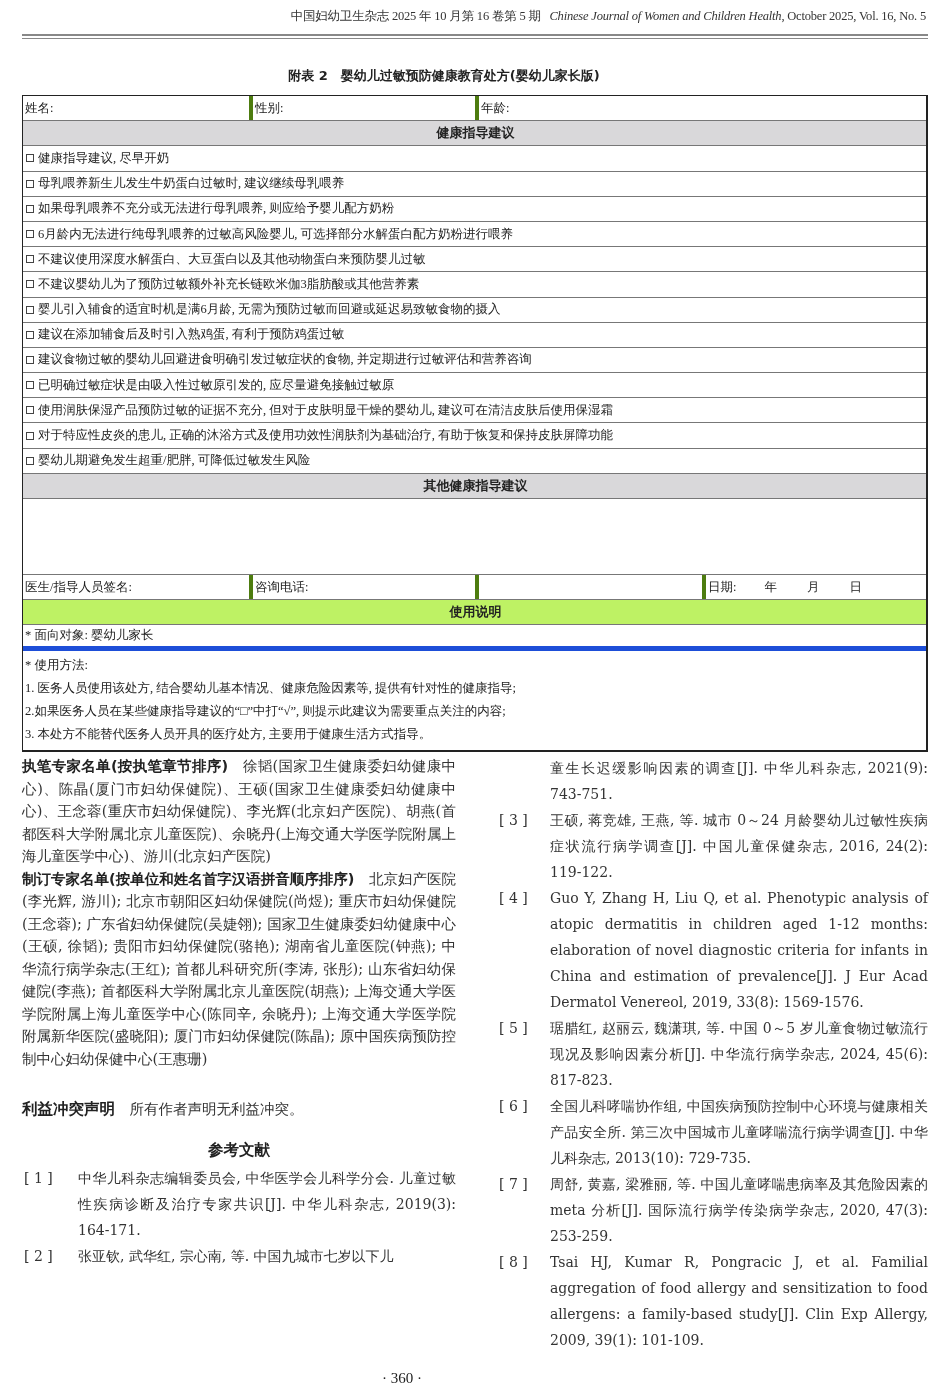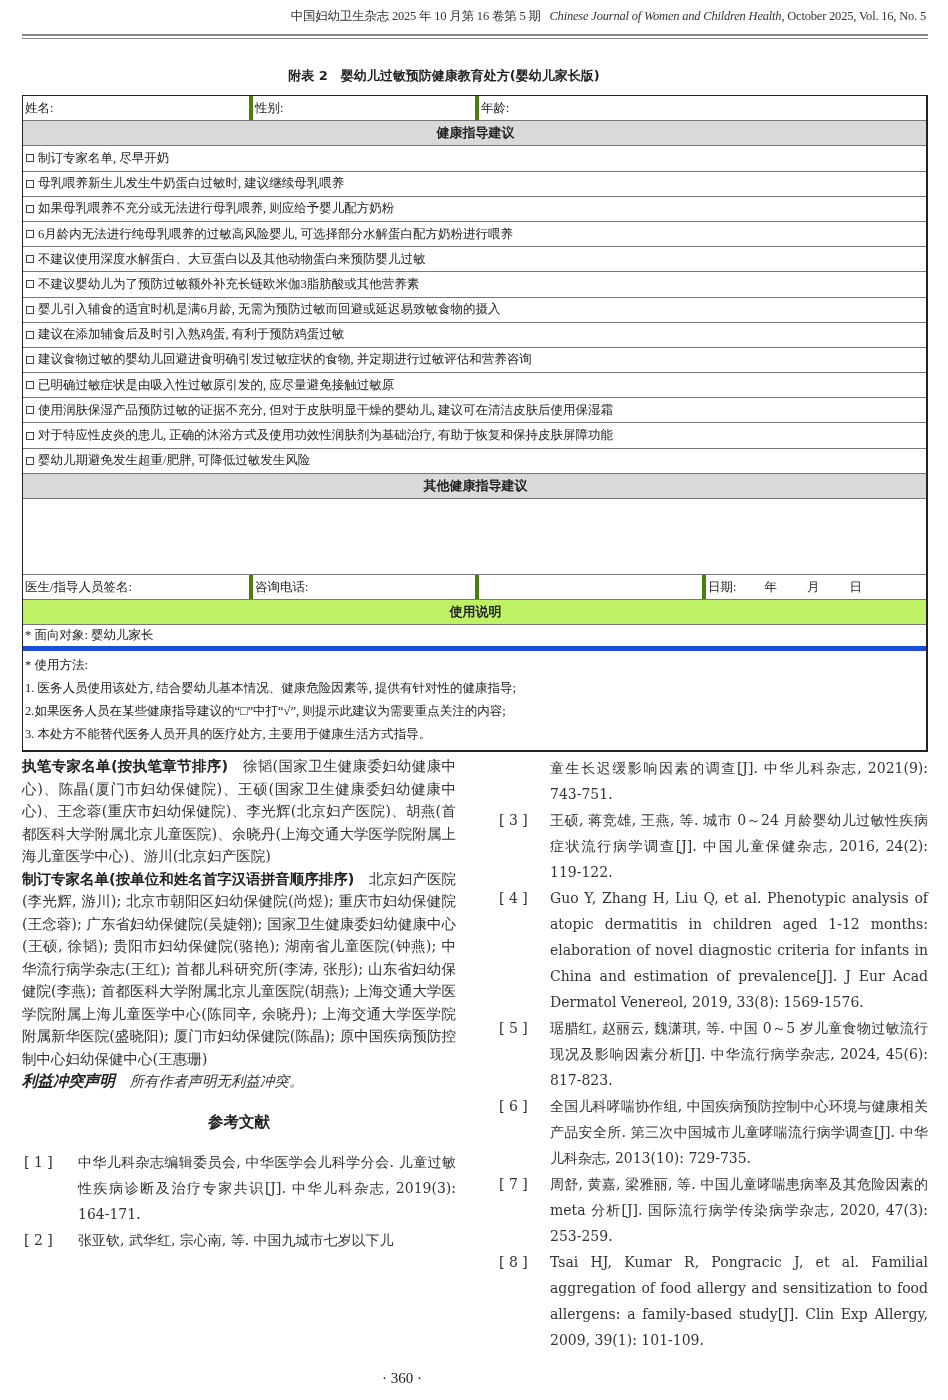--- a/index.html
+++ b/index.html
@@ -45,24 +45,24 @@
   .note-block { padding: 3px 2px 4px 2px; line-height: 23px; }
   .note-block div { white-space: nowrap; }
 
   .col-left {
     position: absolute; top: 755px; left: 22px; width: 434px;
     font-size: 14.5px; line-height: 22.5px; text-align: justify; color: #333;
     font-family: "DejaVu Serif", serif;
   }
   .col-left .bold { font-weight: bold; font-family: "DejaVu Sans", sans-serif; color: #222; }
   .col-left p { margin-bottom: 0; }
-  .coi { margin-top: 0; font-style: italic; }
+  .coi { margin-top: 28px; }
   .refs-title {
     text-align: center; font-weight: bold; font-family: "DejaVu Sans", sans-serif;
-    font-size: 15.5px; margin-top: 18px; margin-bottom: 16px; color: #222;
+    font-size: 15.5px; margin-top: 18px; margin-bottom: 4px; color: #222;
   }
   .ref { display: flex; font-size: 14px; line-height: 26px; color: #333; }
   .ref-num { width: 56px; flex: 0 0 56px; padding-left: 2px; white-space: nowrap; }
   .ref-text { flex: 1; text-align: justify; }
 
   .col-right {
     position: absolute; top: 755px; left: 494px; width: 434px;
     font-size: 14px; line-height: 26px; color: #333; font-family: "DejaVu Serif", serif;
   }
   .col-right .ref-num { width: 56px; flex: 0 0 56px; padding-left: 5px; }
@@ -90,21 +90,21 @@
     <div class="cell" style="width:226px">性别:</div>
     <div class="cell" style="flex:1">年龄:</div>
   </div>
   <div class="row">
     <div class="cell section-head" style="flex:1">健康指导建议</div>
   </div>
 
   <div class="row">
       <div class="cell" style="flex:1">
         <span class="checkbox"></span>
-        <span>制订专家名单, 尽早开奶</span>
+        <span>健康指导建议, 尽早开奶</span>
       </div>
     </div>
   <div class="row">
       <div class="cell" style="flex:1">
         <span class="checkbox"></span>
         <span>母乳喂养新生儿发生牛奶蛋白过敏时, 建议继续母乳喂养</span>
       </div>
     </div>
   <div class="row">
       <div class="cell" style="flex:1">

